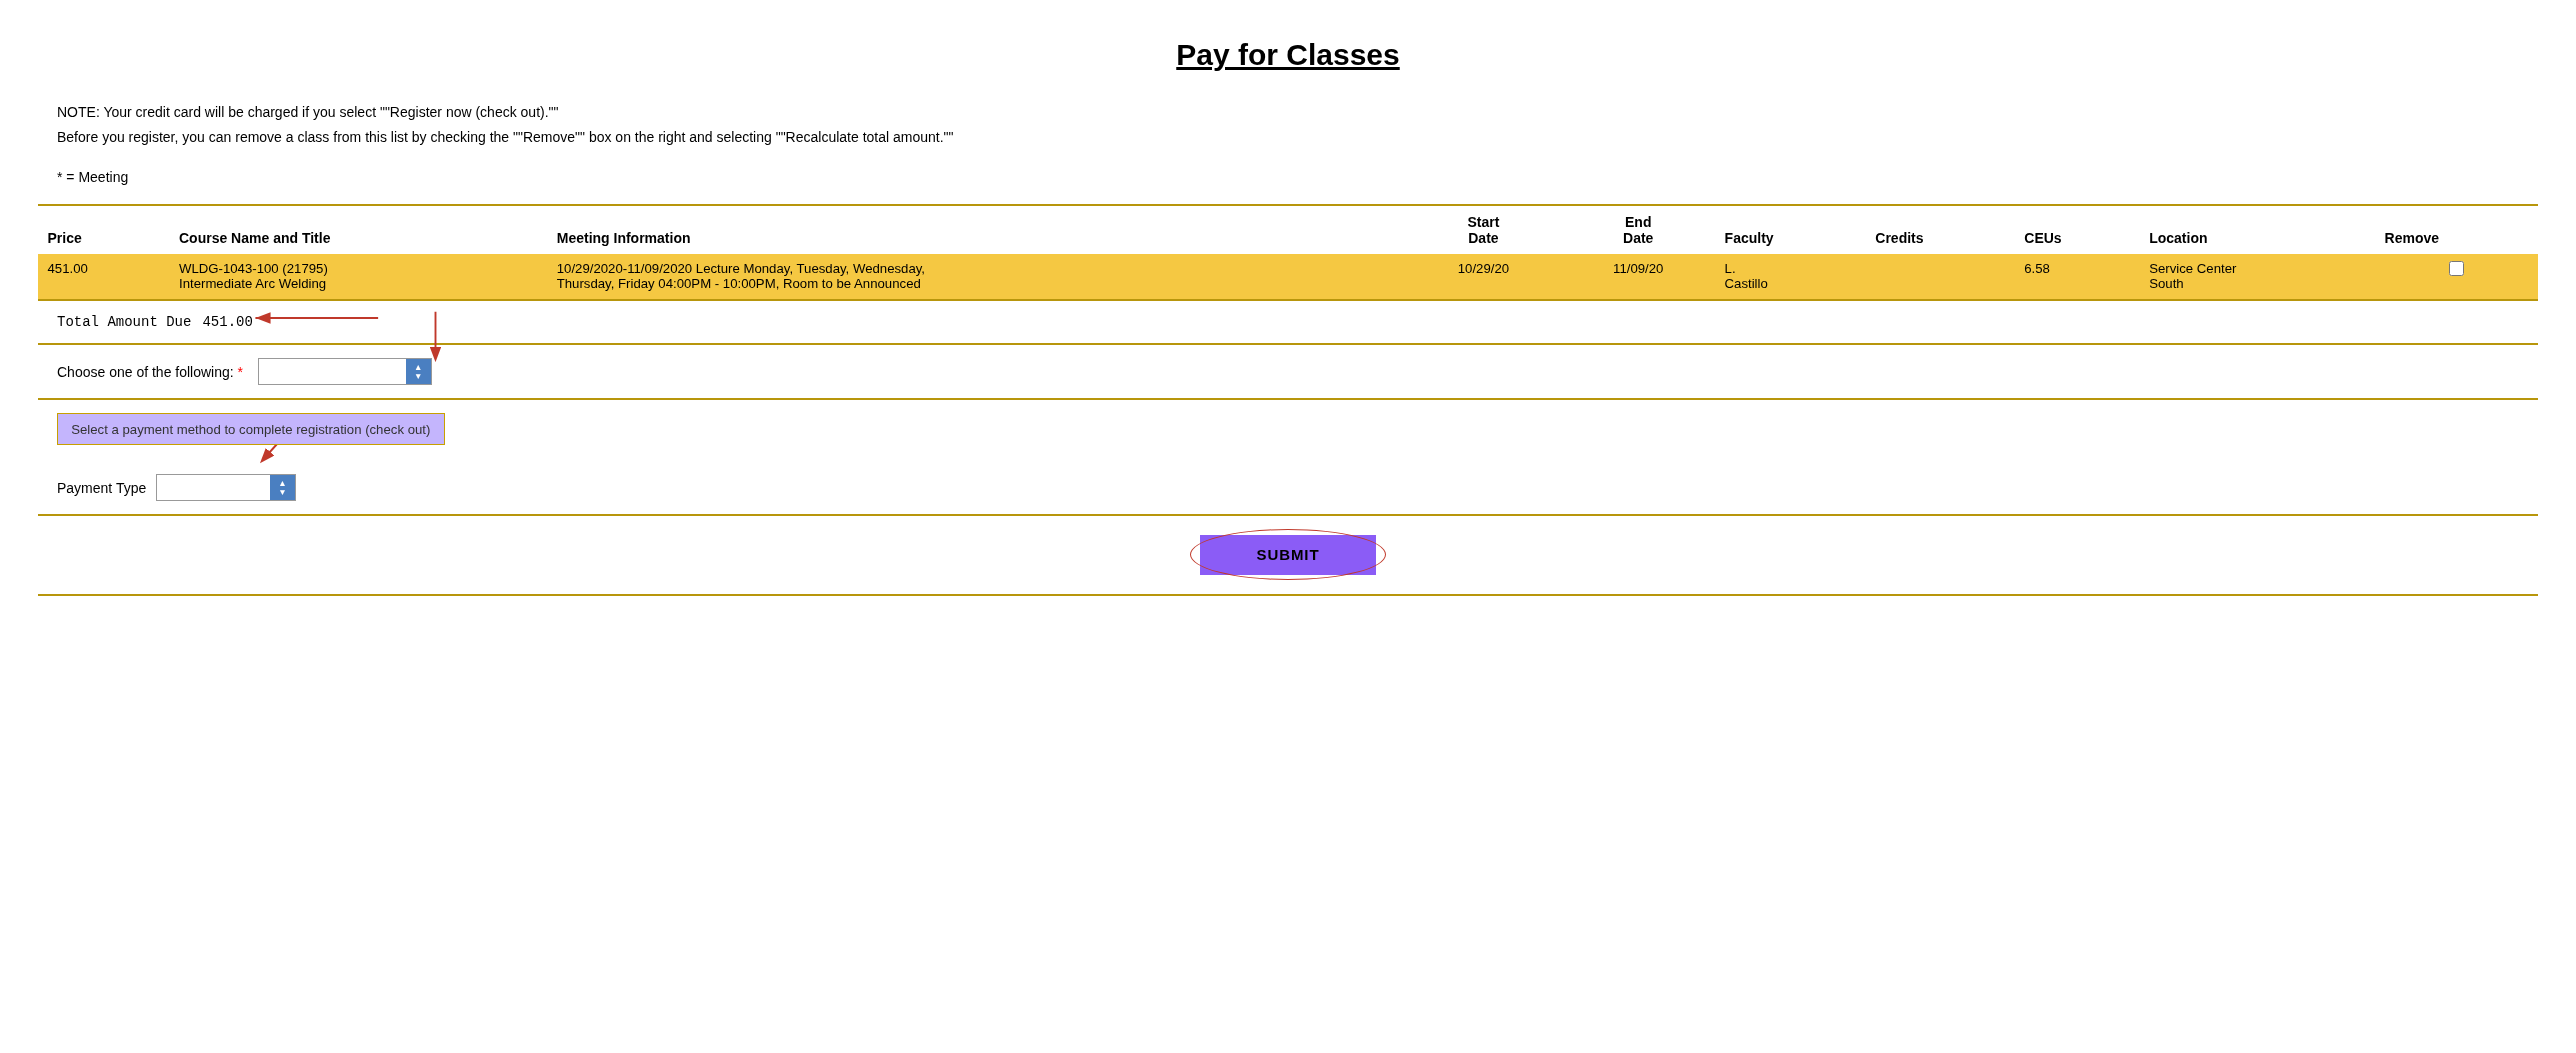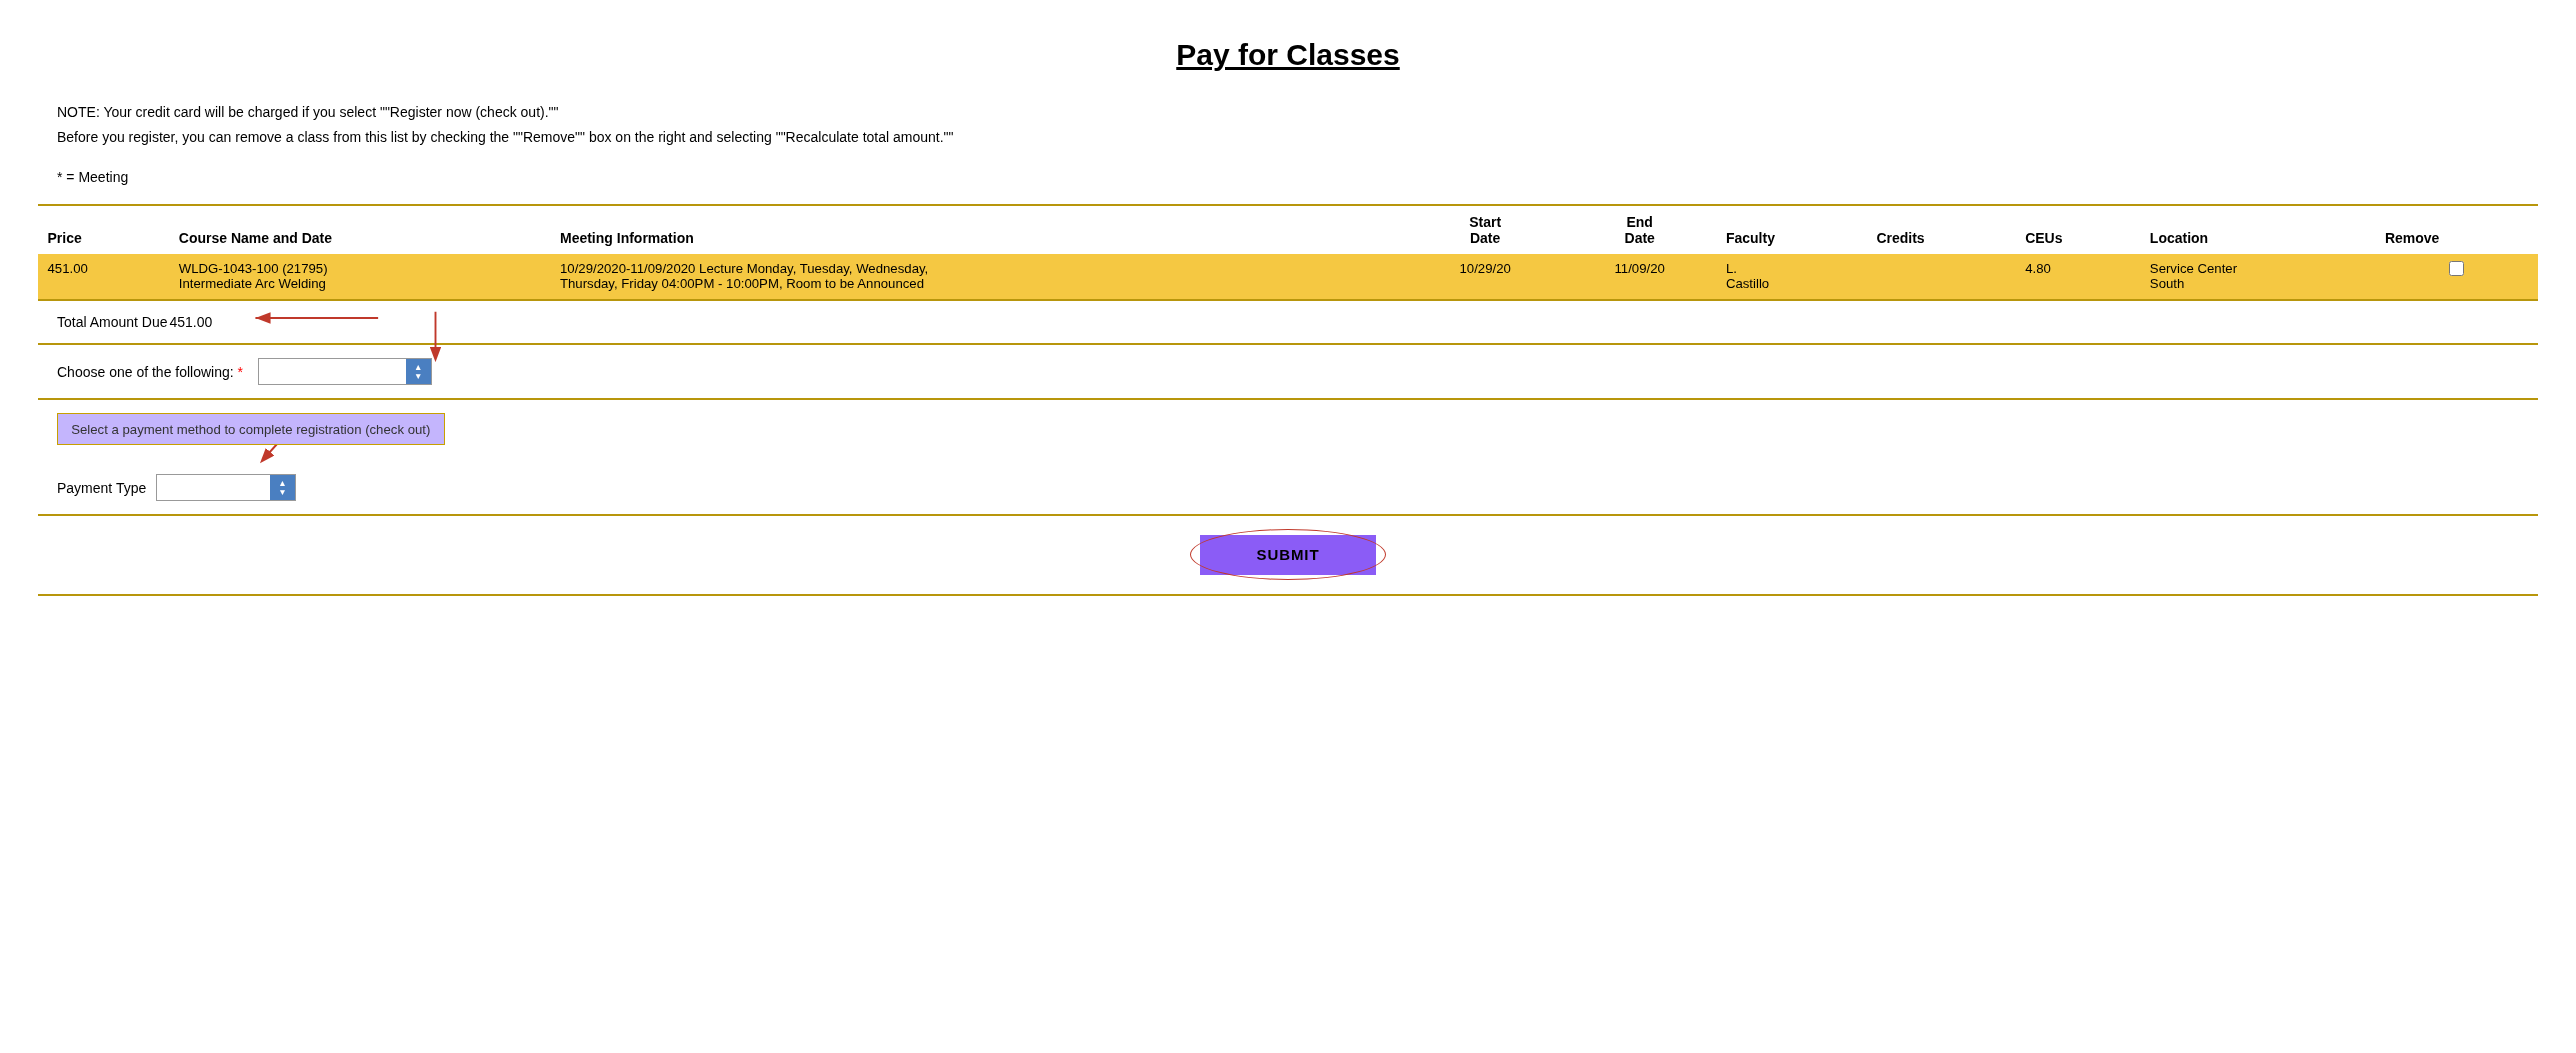--- a/index.html
+++ b/index.html
@@ -55,22 +55,23 @@
       border-top: 2.8px solid #b8960c;
       border-bottom: 2.8px solid #b8960c;
       margin-bottom: 0;
     }
     
     .total-section {
       border-bottom: 2.8px solid #b8960c;
       padding: 13.2px 19px;
       display: flex;
       align-items: center;
-      gap: 2px;
-      position: relative;
+      gap: 11px;
+      position: relative;
+      font-family: Liberation Mono, monospace;
     }
     .total-label {
       font-size: 14px;
       font-weight: normal;
     }
     .total-value {
       font-size: 14px;
     }
     
     .choose-section {
@@ -190,41 +191,41 @@
 
 <div class="required-note">
   <span>* = Meeting</span>
 </div>
 
 <div class="table-wrapper">
   <table class="course-table">
     <thead>
       <tr>
         <th>Price</th>
-        <th>Course Name and Date</th>
+        <th>Course Name and Title</th>
         <th>Meeting Information</th>
         <th style="text-align:center;">Start<br>Date</th>
         <th style="text-align:center;">End<br>Date</th>
         <th>Faculty</th>
         <th>Credits</th>
         <th>CEUs</th>
         <th>Location</th>
         <th>Remove</th>
       </tr>
     </thead>
     <tbody>
       <tr>
         <td>451.00</td>
         <td>WLDG-1043-100 (21795)<br>Intermediate Arc Welding</td>
         <td>10/29/2020-11/09/2020 Lecture Monday, Tuesday, Wednesday,<br>Thursday, Friday 04:00PM - 10:00PM, Room to be Announced</td>
         <td style="text-align:center;">10/29/20</td>
         <td style="text-align:center;">11/09/20</td>
         <td>L.<br>Castillo</td>
         <td></td>
-        <td>4.80</td>
+        <td>6.58</td>
         <td>Service Center<br>South</td>
         <td style="text-align:center;"><input type="checkbox" style="width: 15px; height: 15px;"></td>
       </tr>
     </tbody>
   </table>
 </div>
 
 <div class="total-section annotation-container">
   <span class="total-label">Total Amount Due</span>
   <span class="total-value">451.00</span>

